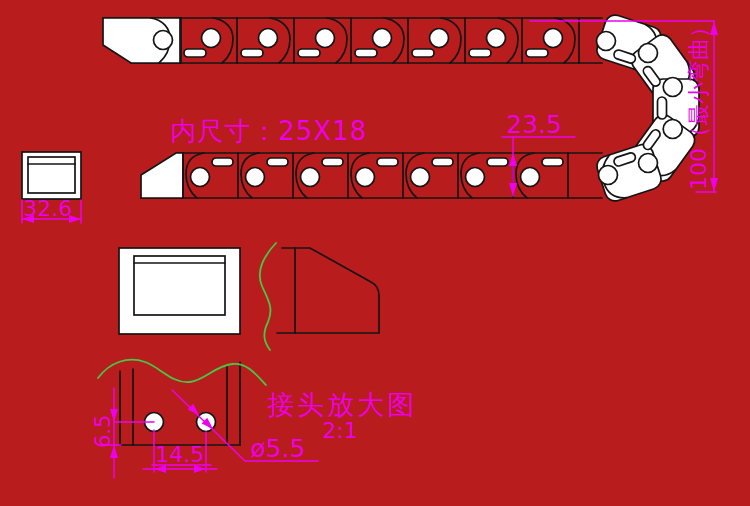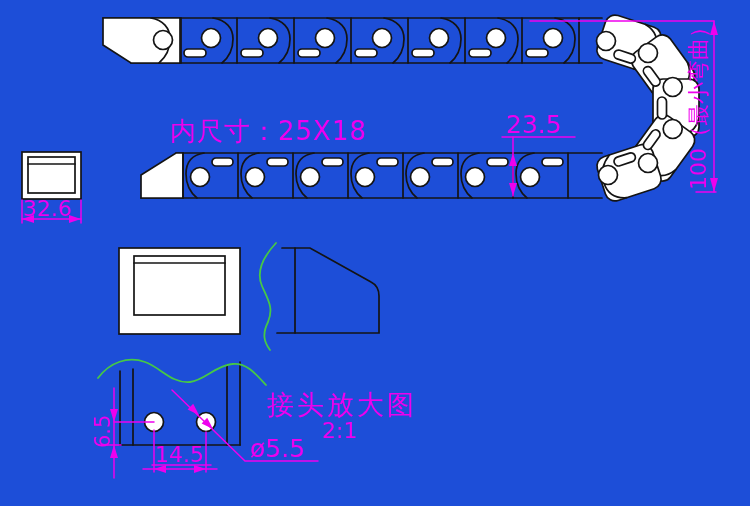--- a/index.html
+++ b/index.html
@@ -1,16 +1,16 @@
 <!DOCTYPE html>
 <html><head>
 <meta charset="utf-8">
 <style>
   html,body{margin:0;padding:0;background:#fff;}
-  #stage{position:relative;width:750px;height:506px;background:#1d4ed8;overflow:hidden;
+  #stage{position:relative;width:750px;height:506px;background:#b91c1c;overflow:hidden;
          font-family:"DejaVu Sans","Liberation Sans",sans-serif;}
   svg{position:absolute;left:0;top:0;}
   text{font-family:"DejaVu Sans","Liberation Sans",sans-serif;}
 </style>
 </head>
 <body>
 
 <div id="stage">
 <svg width="750" height="506" viewBox="0 0 750 506">
 

